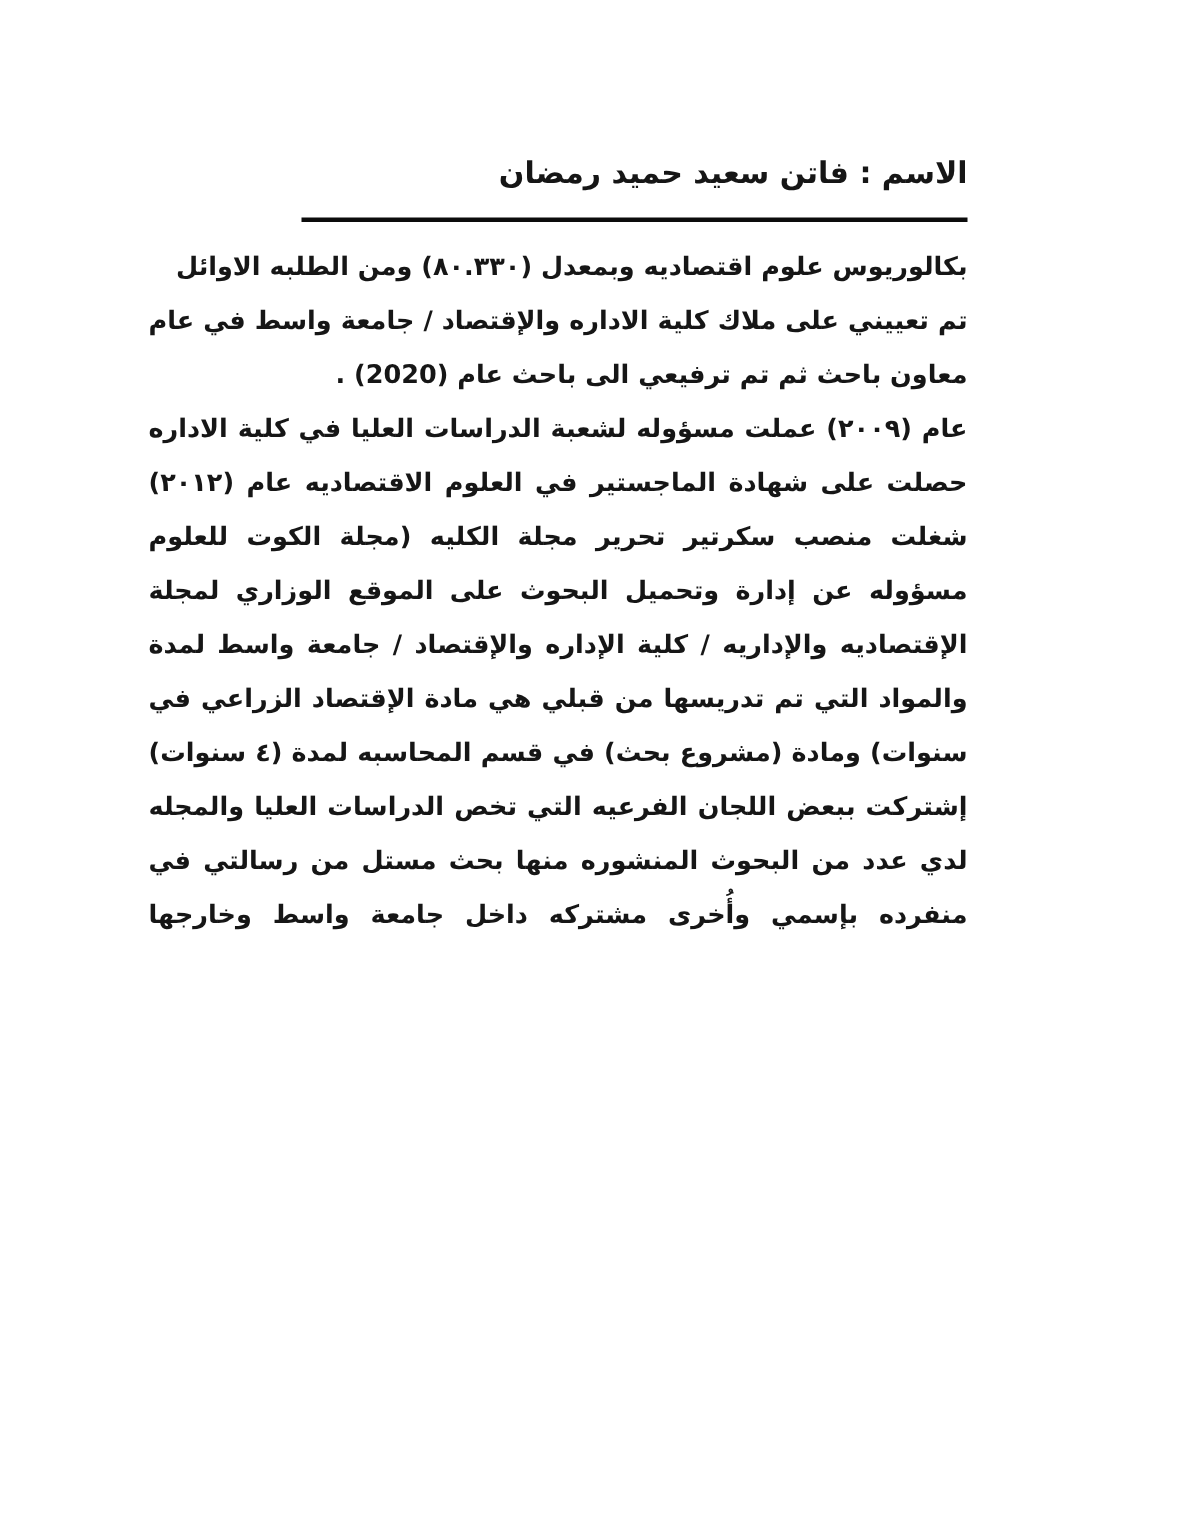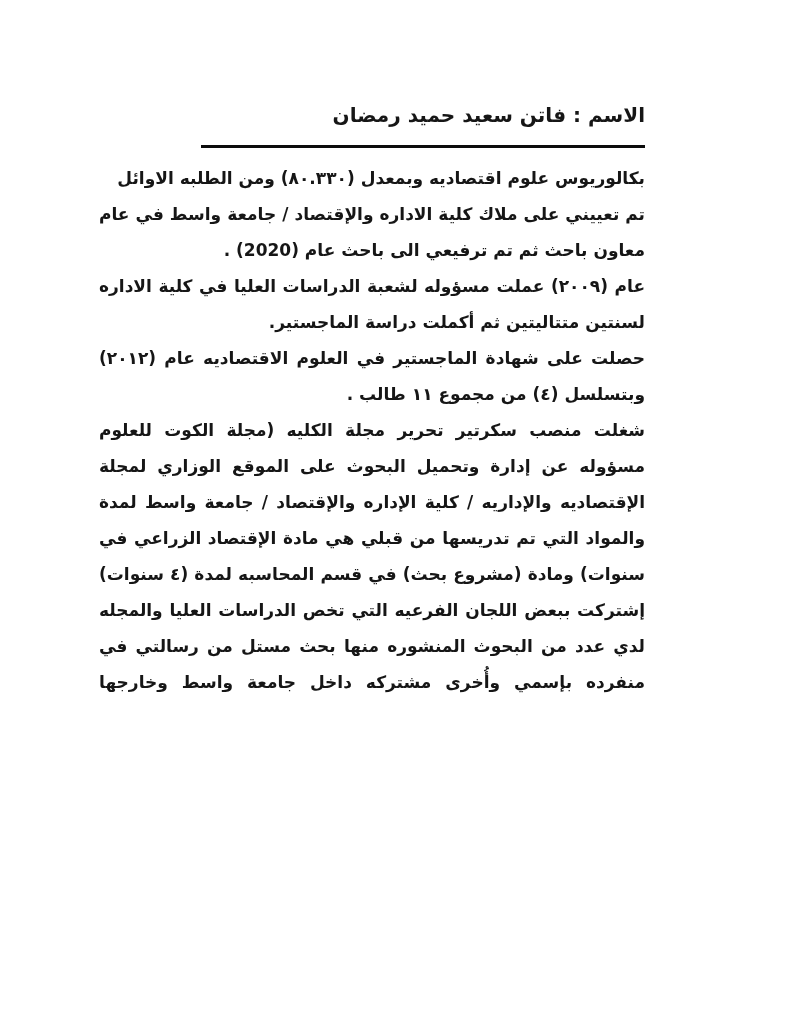--- a/index.html
+++ b/index.html
@@ -61,23 +61,21 @@
     <div class="header-line">الاسم : فاتن سعيد حميد رمضان</div>
   </div>
 
   <div class="header-divider"></div>
 
   <div class="cv-body">
     <div class="doc-line">بكالوريوس علوم اقتصاديه وبمعدل (٨٠.٣٣٠) ومن الطلبه الاوائل</div>
     <div class="doc-line fill">تم تعييني على ملاك كلية الاداره والإقتصاد / جامعة واسط في عام (٢٠٠٧) بعنوان وظيفي</div>
     <div class="doc-line">معاون باحث ثم تم ترفيعي الى باحث عام (2020) .</div>
     <div class="doc-line fill">عام (٢٠٠٩) عملت مسؤوله لشعبة الدراسات العليا في كلية الاداره والاقتصاد / جامعة واسط</div>
-    <div class="doc-line">لسنتين متتاليتين ثم أكملت دراسة الماجستير.</div>
     <div class="doc-line fill">حصلت على شهادة الماجستير في العلوم الاقتصاديه عام (٢٠١٢) وبمعدل (٧٥,٦٩٤)</div>
-    <div class="doc-line">وبتسلسل (٤) من مجموع ١١ طالب .</div>
     <div class="doc-line fill">شغلت منصب سكرتير تحرير مجلة الكليه (مجلة الكوت للعلوم الاقتصاديه والاداريه) في كلية</div>
     <div class="doc-line fill">مسؤوله عن إدارة وتحميل البحوث على الموقع الوزاري لمجلة الكوت للعلوم  (Kjeas)</div>
     <div class="doc-line">الإقتصاديه والإداريه / كلية الإداره والإقتصاد / جامعة واسط لمدة (٧سنوات) .</div>
     <div class="doc-line fill">والمواد التي تم تدريسها من قبلي هي مادة الإقتصاد الزراعي في قسم الاقتصاد لمدة (٣</div>
     <div class="doc-line">سنوات) ومادة (مشروع بحث) في قسم المحاسبه لمدة (٤ سنوات) .</div>
     <div class="doc-line">إشتركت ببعض اللجان الفرعيه التي تخص الدراسات العليا والمجله وغيرها.</div>
     <div class="doc-line fill">لدي عدد من البحوث المنشوره منها بحث مستل من رسالتي في الماجستير وبحوث أخرى</div>
     <div class="doc-line">منفرده بإسمي وأُخرى مشتركه داخل جامعة واسط وخارجها وبمجلات علميه مختلفه.</div>
   </div>
 

